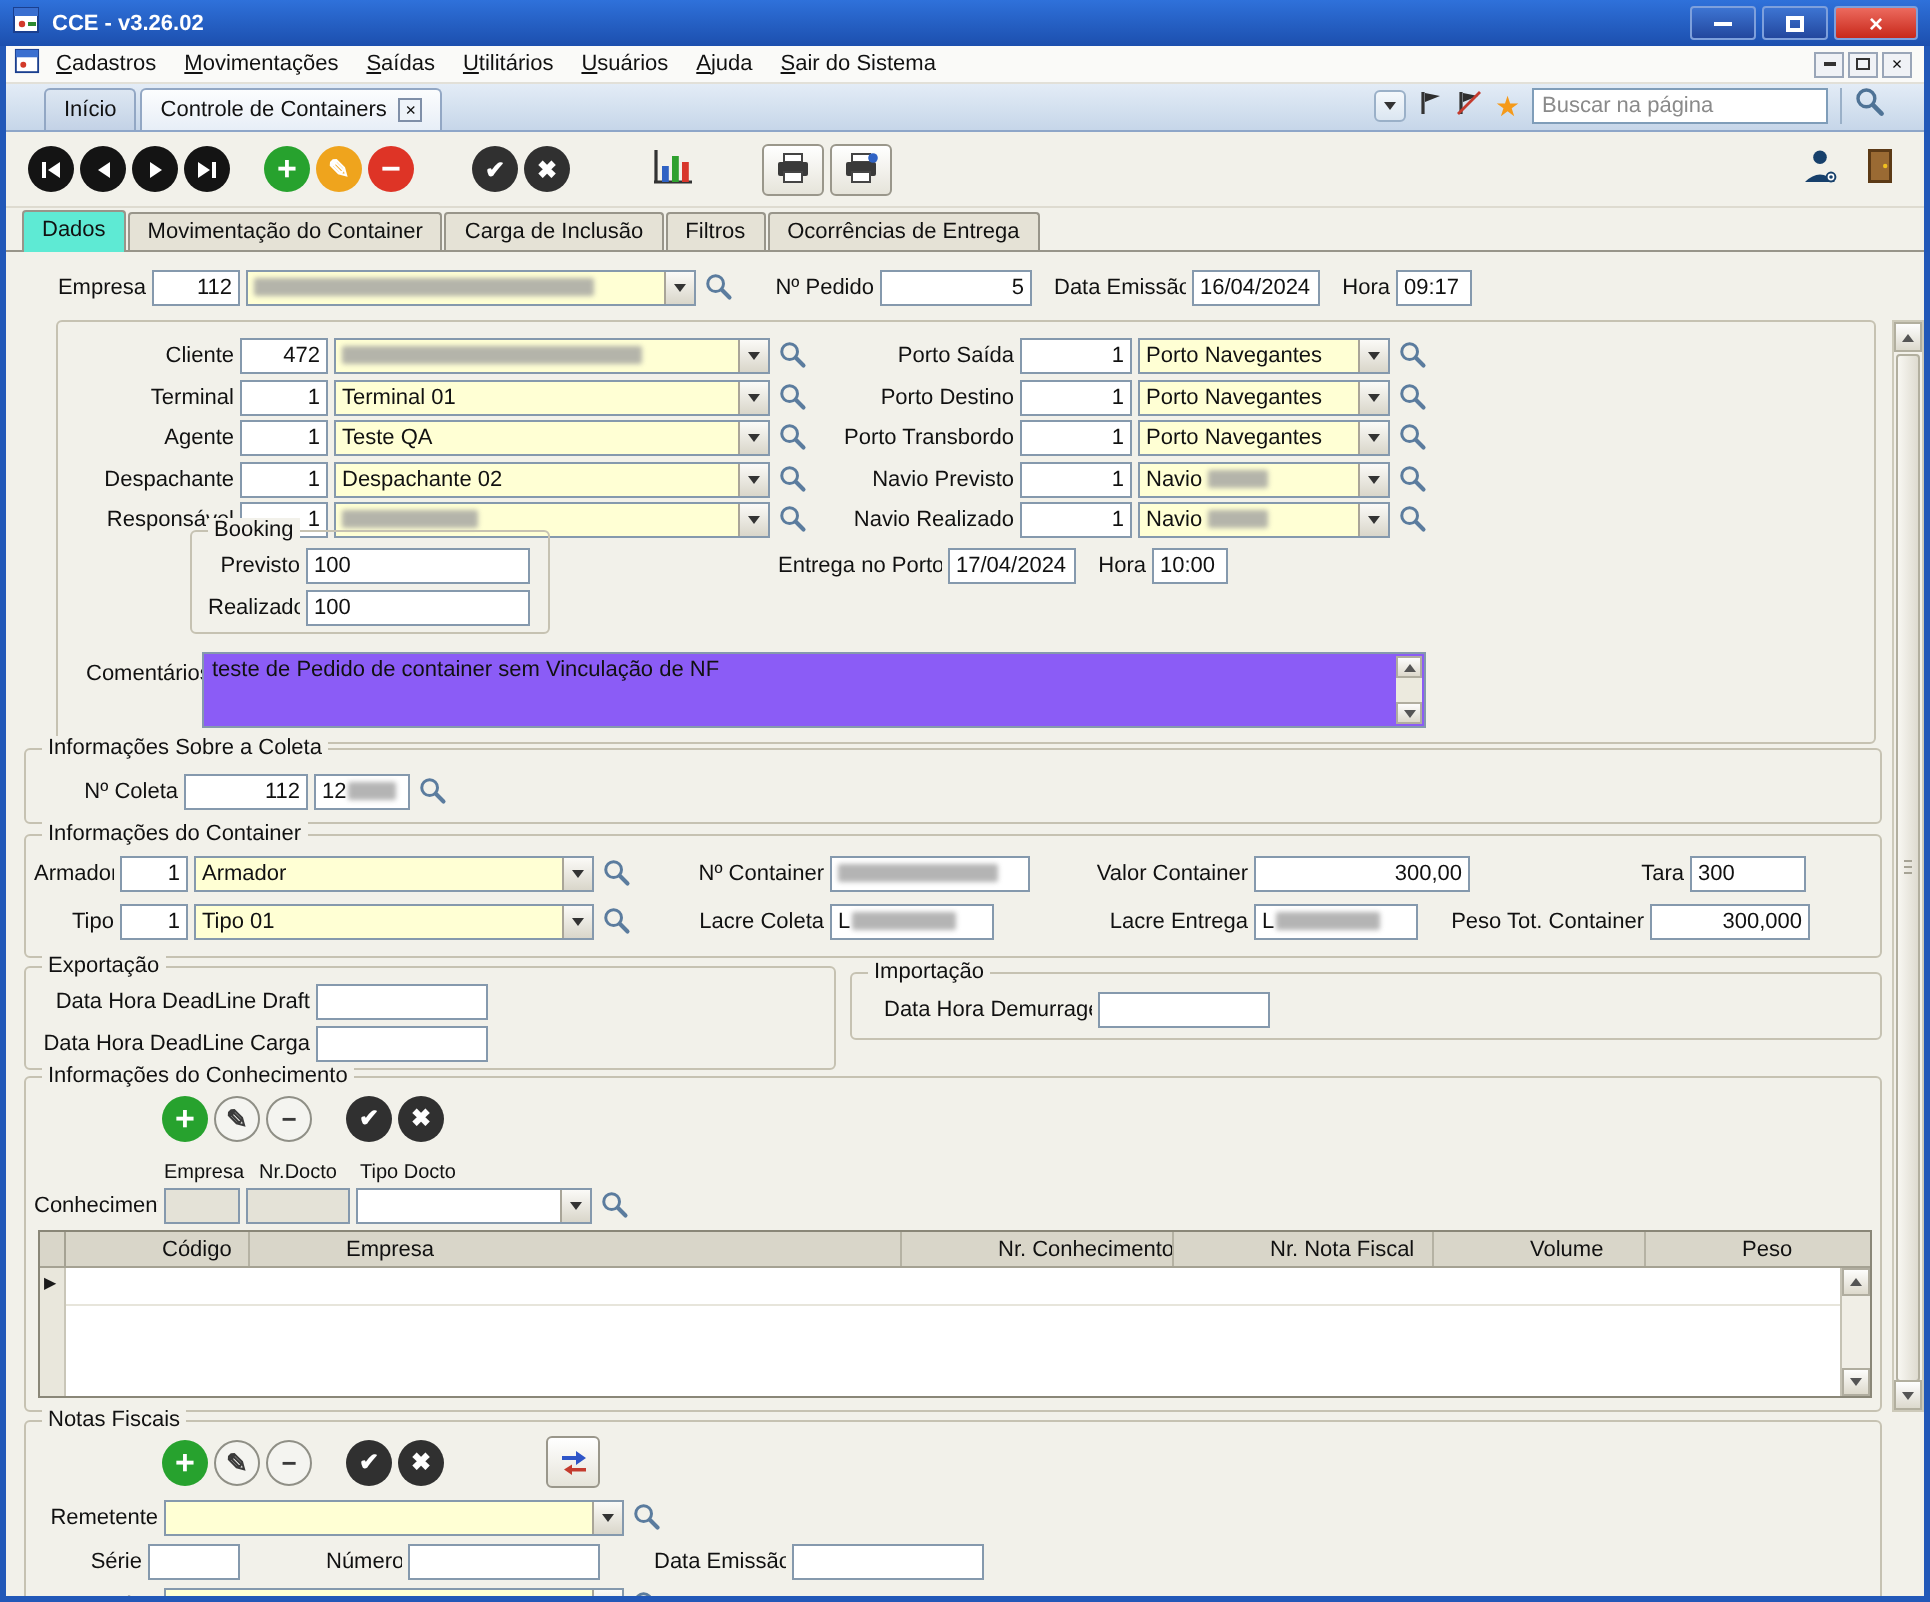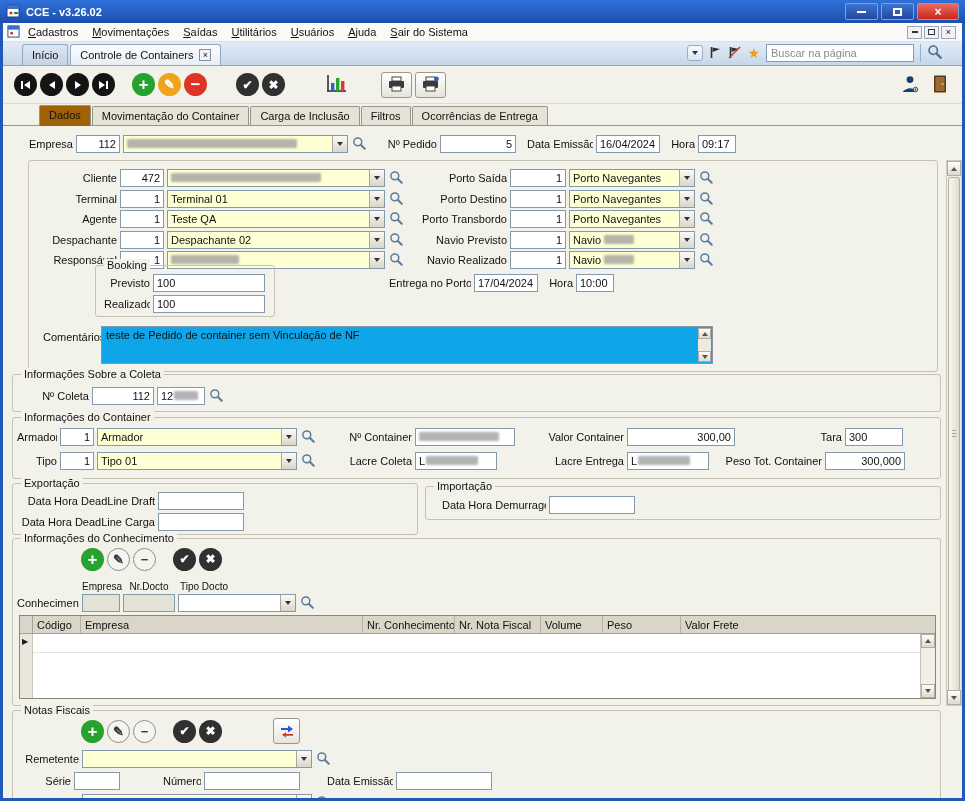--- a/index.html
+++ b/index.html
@@ -37,43 +37,43 @@
 .orange{background:#efa41d;font-size:13px;}
 .red{background:#de3426;font-size:17px;}
 .dark{background:#303030;font-size:12px;}
 .light{background:#f4f4f0;color:#3a3a3a;border:1px solid #8f8f86;font-size:13px;}
 .tl{width:0;height:0;border-top:4px solid transparent;border-bottom:4px solid transparent;border-right:6px solid #fff;}
 .trr{width:0;height:0;border-top:4px solid transparent;border-bottom:4px solid transparent;border-left:6px solid #fff;}
 .vb{width:2px;height:8px;background:#fff;}
 .sq{height:26px;border:1px solid #9a978b;border-radius:3px;background:linear-gradient(#fff,#e6e4da);display:flex;align-items:center;justify-content:center;flex:0 0 auto;padding:0 4px;}
 .ptabs{position:absolute;top:81px;left:0;right:0;height:22px;display:flex;align-items:flex-end;padding-left:8px;border-bottom:1px solid #98958a;}
 .ptab{padding:3px 9px;border:1px solid #98958a;border-bottom:none;border-radius:2px 2px 0 0;background:#e5e2d6;margin-right:1px;height:19px;white-space:nowrap;}
-.ptab.active{background:#a16207;height:21px;margin-bottom:-1px;z-index:2;margin-left:28px;}
+.ptab.active{background:#5eead4;height:21px;margin-bottom:-1px;z-index:2;}
 .form{position:absolute;top:103px;left:0;right:0;bottom:0;overflow:hidden;background:#f2f1ea;}
 .ar{position:absolute;display:flex;align-items:center;column-gap:3px;height:19px;}
 .lbl{text-align:right;white-space:nowrap;flex:0 0 auto;overflow:hidden;}
 .inp{flex:0 0 auto;height:18px;background:#fff;border:1px solid #8599ad;display:flex;align-items:center;padding:0 3px;overflow:hidden;white-space:nowrap;}
 .ra{justify-content:flex-end;}
 .dis{background:#e4e2d7;}
 .combo{flex:0 0 auto;height:18px;background:#ffffd4;border:1px solid #8599ad;display:flex;align-items:center;gap:3px;padding-left:3px;overflow:hidden;}
 .combo.white{background:#fff;}
 .ddbtn{margin-left:auto;width:15px;height:16px;background:linear-gradient(#fbfaf7,#d9d6ca);border-left:1px solid #a9a598;display:flex;align-items:center;justify-content:center;flex:0 0 auto;}
 .tri{width:0;height:0;border-left:3.5px solid transparent;border-right:3.5px solid transparent;border-top:4px solid #333;}
 .sic{width:17px;height:17px;display:flex;align-items:center;justify-content:center;flex:0 0 auto;}
 .gb{position:absolute;border:1px solid #c6c2b2;border-radius:3px;}
 .gbt{position:absolute;top:-7px;left:8px;background:#f2f1ea;padding:0 3px;white-space:nowrap;}
 .redact{display:inline-block;height:9px;background:#9c9c9c;border-radius:1px;filter:blur(1.3px);opacity:.75;flex:0 0 auto;}
-.memo{position:absolute;background:#0ea5e9;border:1px solid #8599ad;padding:2px 18px 6px 4px;overflow:hidden;}
+.memo{position:absolute;background:#8b5cf6;border:1px solid #8599ad;padding:2px 18px 6px 4px;overflow:hidden;}
 .memo-sb{position:absolute;top:1px;bottom:1px;right:1px;width:13px;display:flex;flex-direction:column;justify-content:space-between;background:#eceade;}
 .msb-btn{height:11px;border:1px solid #b0ad9f;background:linear-gradient(#fdfdfc,#ddd9cc);display:flex;align-items:center;justify-content:center;}
 .tu{width:0;height:0;border-left:3px solid transparent;border-right:3px solid transparent;border-bottom:4px solid #555;}
 .td{width:0;height:0;border-left:3px solid transparent;border-right:3px solid transparent;border-top:4px solid #555;}
 .grid{position:absolute;background:#fff;border:1px solid #8a8778;display:flex;flex-direction:column;overflow:hidden;}
 .ghead{display:flex;background:#d9d6c9;border-bottom:1px solid #a5a293;height:18px;flex:0 0 auto;}
-.gc{border-right:1px solid #b5b2a3;display:flex;align-items:center;padding:0 4px;white-space:nowrap;overflow:hidden;flex:0 0 auto;}
+.gc{border-right:1px solid #b5b2a3;display:flex;align-items:center;padding:0 4px;white-space:nowrap;overflow:hidden;flex:0 0 auto;margin-left:44px;}
 .gind{width:13px;background:#d9d6c9;border-right:1px solid #a5a293;flex:0 0 auto;}
 .gbody{flex:1;position:relative;}
 .gindstrip{position:absolute;left:0;top:0;bottom:0;width:13px;background:#e9e7dc;border-right:1px solid #c9c6b8;}
 .gmark{position:absolute;left:2px;top:4px;font-size:8px;color:#1a1a1a;line-height:1;}
 .growline{position:absolute;left:13px;right:15px;top:18px;height:1px;background:#e7e5db;}
 .gvs{position:absolute;right:0;top:0;bottom:0;width:15px;background:#f0eee6;border-left:1px solid #c5c2b4;display:flex;flex-direction:column;justify-content:space-between;}
 .gvs .msb-btn{height:14px;}
 .vmain{position:absolute;width:16px;background:#f3f1ea;border:1px solid #cdcaba;right:0;}
 .vbtn{position:absolute;left:0;right:0;height:15px;background:linear-gradient(#fefefe,#dcd9cd);border:1px solid #b2af9f;display:flex;align-items:center;justify-content:center;}
 .vthumb{position:absolute;left:1px;right:1px;top:16px;height:514px;background:linear-gradient(90deg,#f8f7f2,#dedbd0);border:1px solid #b2af9f;border-radius:2px;}

